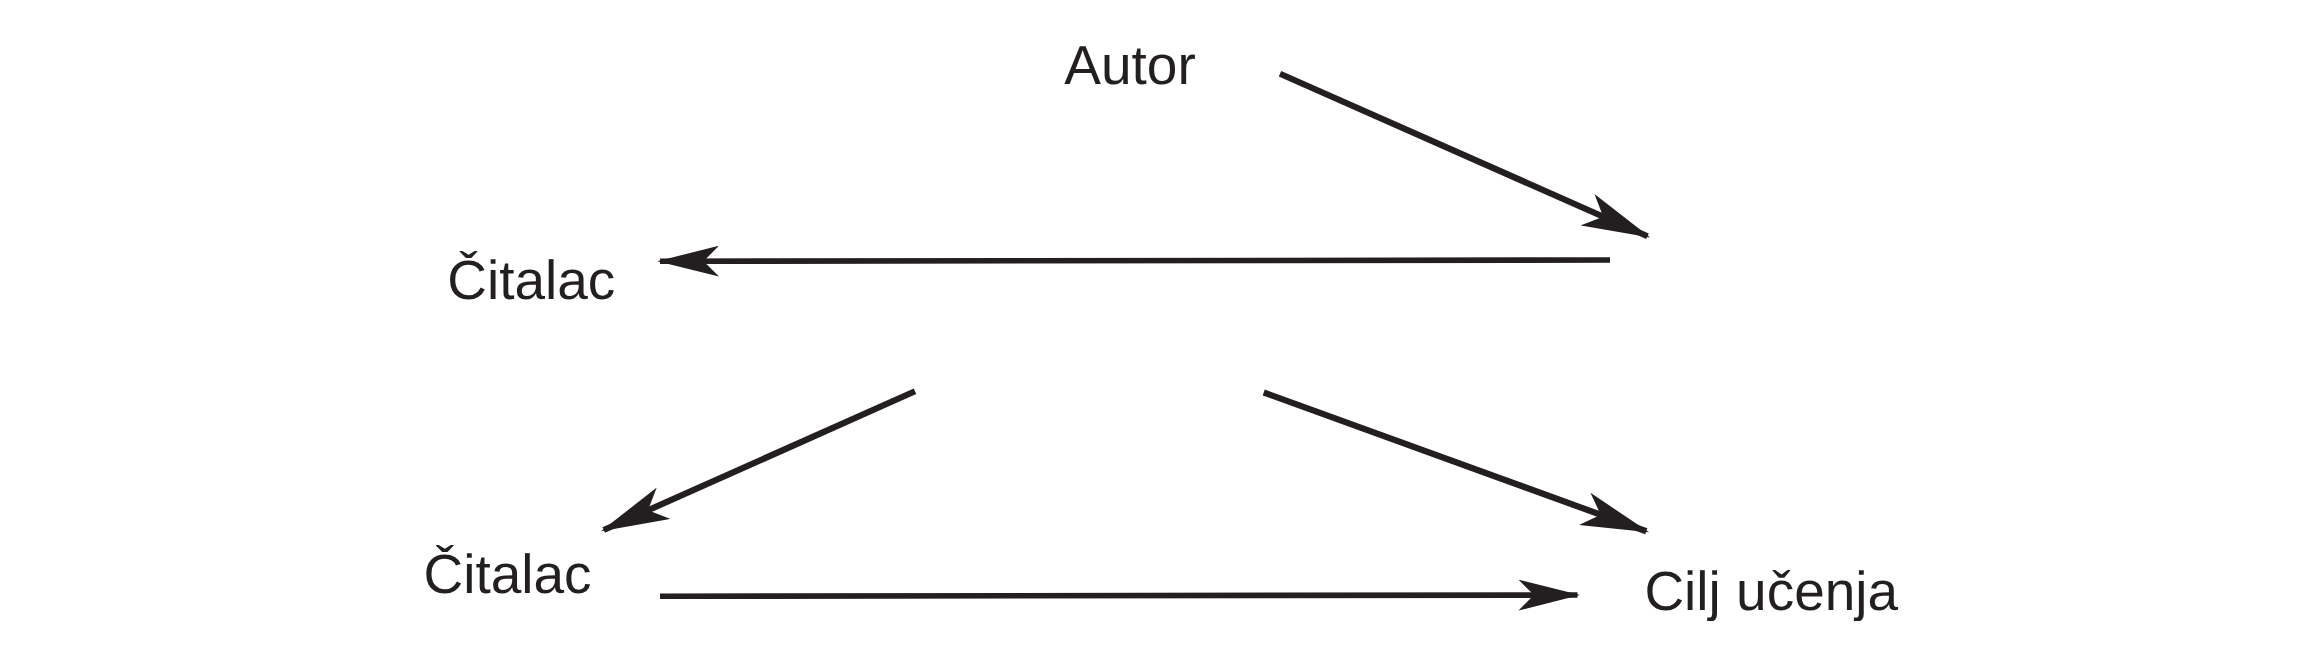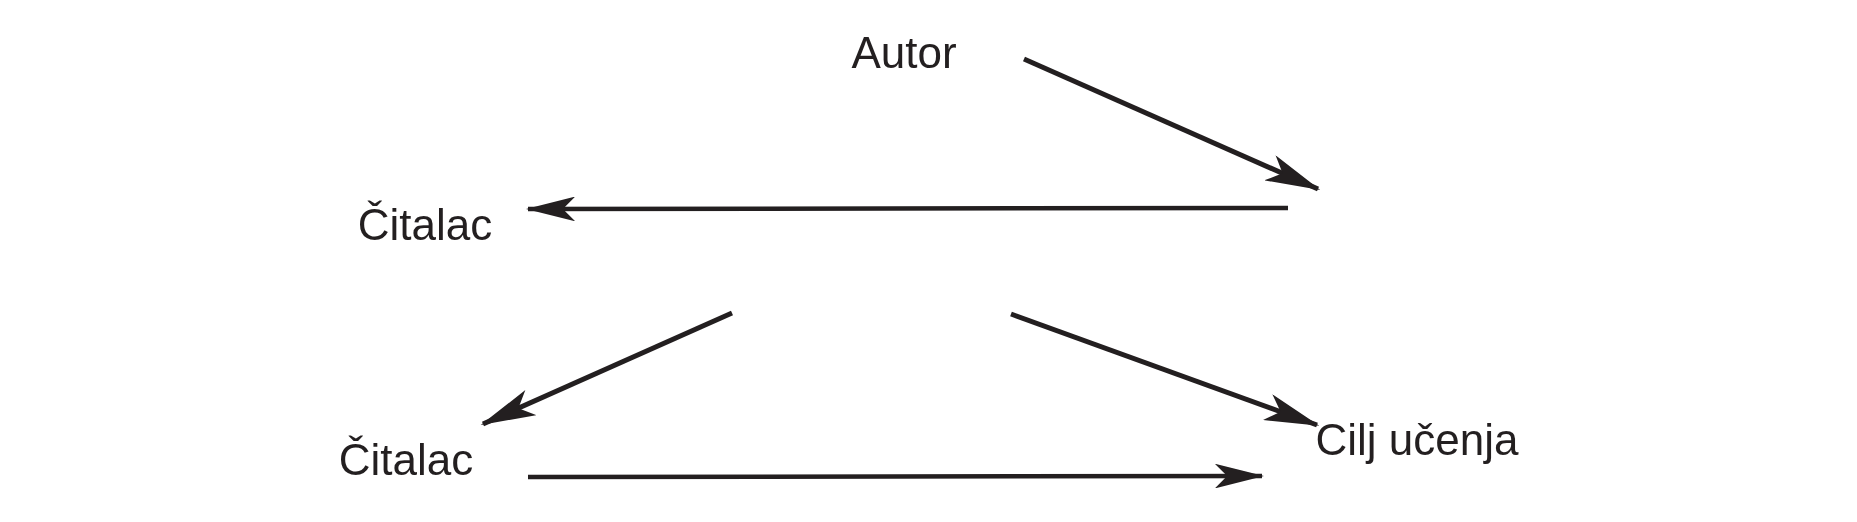--- a/index.html
+++ b/index.html
@@ -36,21 +36,21 @@
     line-height: 1;
     color: #231f20;
     white-space: nowrap;
     letter-spacing: 0px;
   }
   .node-autor       { left: 904px;  top: 53px;  }
   .node-poruka      { left: 1412px; top: 196px; }
   .node-citalac     { left: 425px;  top: 197px; margin-top: 28px; }
   .node-nastavnik   { left: 875px;  top: 287px; }
   .node-ucenik      { left: 406px;  top: 460px; }
-  .node-cilj-ucenja { left: 1417px; top: 440px; }
+  .node-cilj-ucenja { left: 1417px; top: 474px; }
 </style>
 </head>
 <body>
 
 <div class="canvas">
 
   <svg class="arrow-layer" viewBox="0 0 1857 522" xmlns="http://www.w3.org/2000/svg" aria-hidden="true">
     <defs>
       <marker id="arrowhead" viewBox="0 0 11 5.5" refX="10.5" refY="2.75" markerWidth="11" markerHeight="5.5" orient="auto" markerUnits="strokeWidth">
         <path d="M0,0 L11,2.75 L0,5.5 L2.75,2.75 Z"></path>

